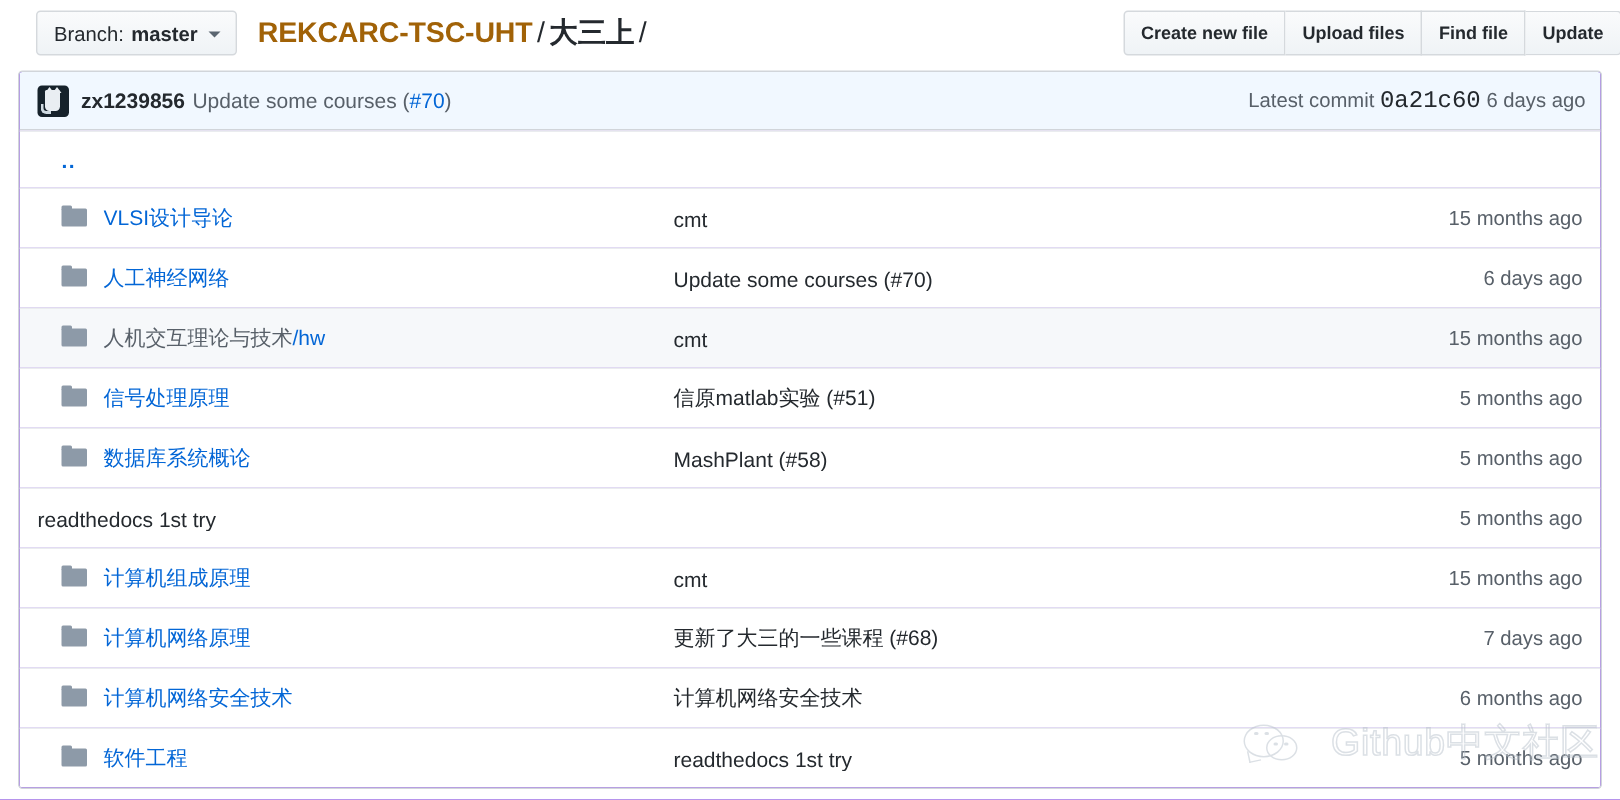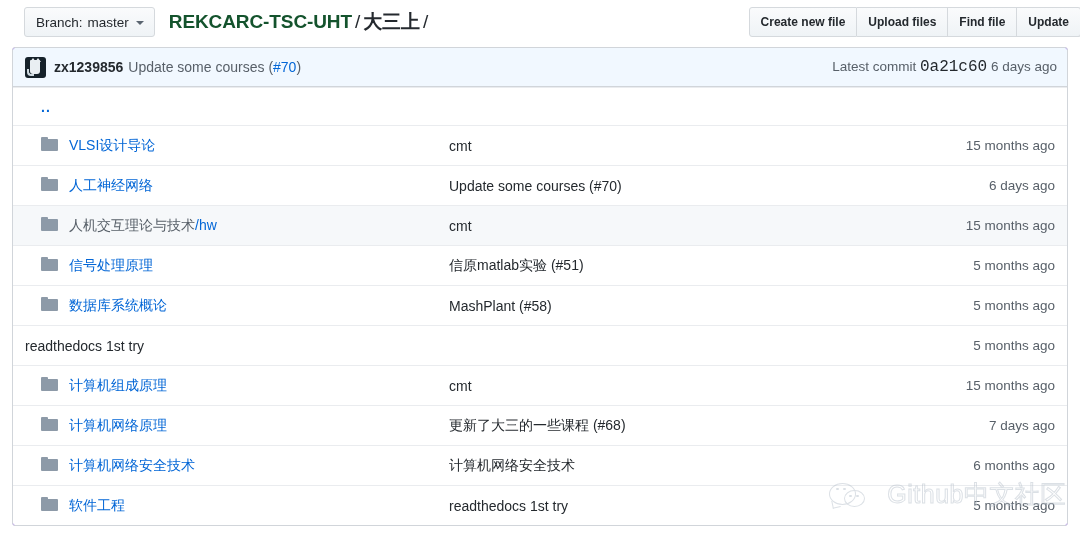--- a/index.html
+++ b/index.html
@@ -37,40 +37,40 @@
     gap: 5px;
     background: linear-gradient(#fafbfc, #eff3f6);
     border: 1px solid #d5d9dd;
     border-radius: 3px;
     font-size: 13.5px;
     color: #24292e;
     cursor: pointer;
     white-space: nowrap;
   }
   .branch-btn .b-label { color: #24292e; }
-  .branch-btn .b-value { font-weight: normal; color: #24292e; }
+  .branch-btn .b-value { font-weight: bold; color: #24292e; }
   .caret {
     display: inline-block;
     width: 0; height: 0;
     border-left: 4px solid transparent;
     border-right: 4px solid transparent;
     border-top: 4px solid #5a6570;
     margin-left: 2px;
     margin-top: 2px;
   }
 
   .breadcrumb {
     margin-left: 14px;
     font-size: 19px;
     font-weight: bold;
     color: #24292e;
     letter-spacing: -0.1px;
     white-space: nowrap;
   }
-  .breadcrumb a { color: #14532d; text-decoration: none; cursor: pointer; }
+  .breadcrumb a { color: #a16207; text-decoration: none; cursor: pointer; }
   .breadcrumb .sep { color: #24292e; font-weight: normal; padding: 0 3px; }
   .breadcrumb .cur { color: #24292e; }
 
   .btn-group {
     position: absolute;
     right: 11px;
     top: 7px;
     display: flex;
     height: 30px;
   }

